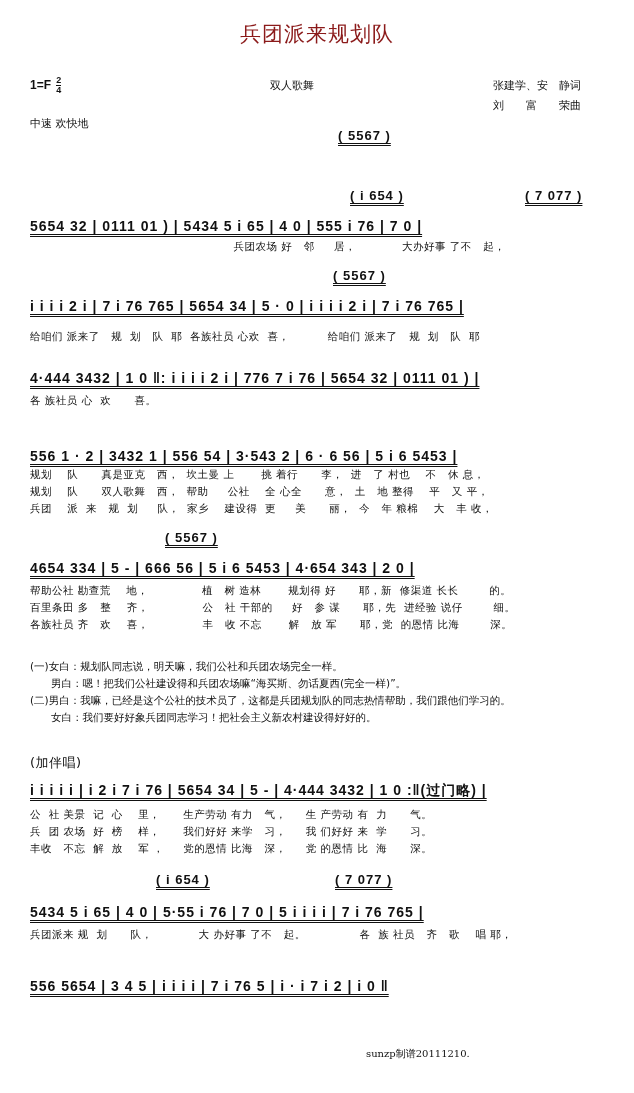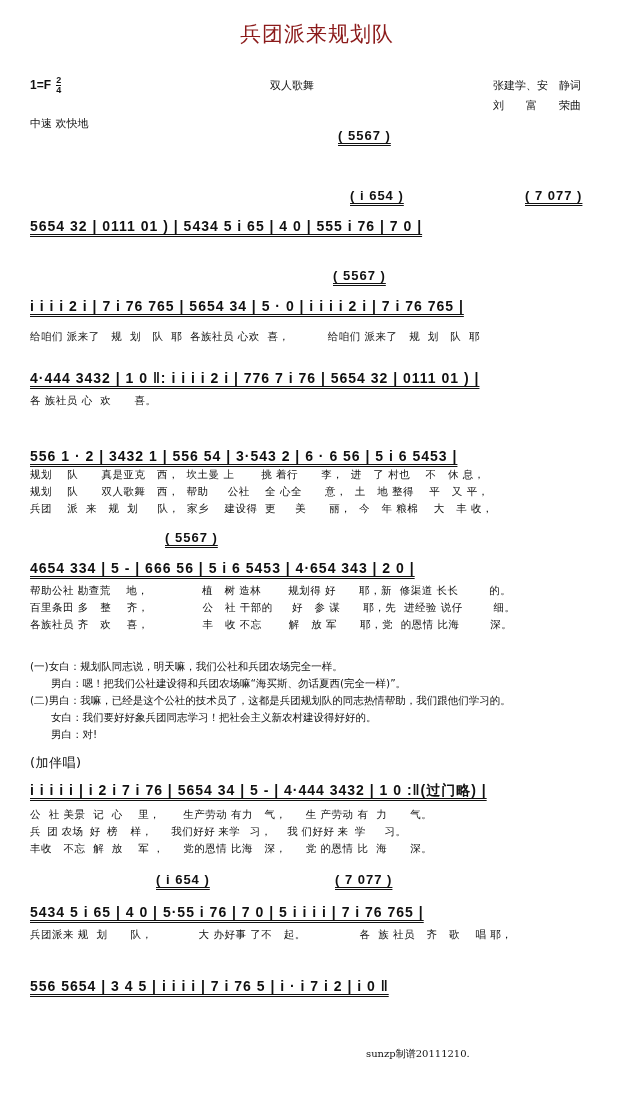--- a/index.html
+++ b/index.html
@@ -37,20 +37,21 @@
 <div class="abs meta" style="left:30px;top:116px;">中速  欢快地</div>
 
 <div class="row" style="top:128px;height:40px;">
   <div class="paren u2" style="left:308px;top:0;">( 5567 )</div>
 </div>
 
 <div class="row" style="top:188px;height:70px;">
   <div class="paren u2" style="left:320px;top:0;">( i  654 )</div>
   <div class="paren u2" style="left:495px;top:0;">( 7  077 )</div>
   <div class="notes u2" style="top:30px;">5654  32 | 0111  01 ) | 5434  5 i 65 | 4    0   | 555 i  76 | 7    0   |</div>
+  <div class="lyr" style="top:52px;">                                                     兵团农场 好   邻     居，            大办好事 了不   起，</div>
 </div>
 
 <div class="row" style="top:268px;height:70px;">
   <div class="paren u2" style="left:303px;top:0;">( 5567 )</div>
   <div class="notes u2" style="top:30px;">i i i  i 2 i | 7 i 76  765 | 5654  34 | 5 · 0 | i i i  i 2 i | 7 i 76  765 |</div>
   <div class="lyr" style="top:52px;margin-top:10px;">给咱们 派来了   规  划   队  耶  各族社员 心欢  喜，          给咱们 派来了   规  划   队  耶</div>
 </div>
 
 <div class="row" style="top:370px;height:45px;">
   <div class="notes u2" style="top:0;">4·444  3432 | 1  0 ‖: i i i  i 2 i | 776  7 i 76 | 5654  32 | 0111  01 ) |</div>
@@ -70,28 +71,27 @@
   <div class="lyr" style="top:54px;">帮助公社 勘查荒    地，              植   树 造林       规划得 好      耶，新  修渠道 长长        的。</div>
   <div class="lyr" style="top:71px;">百里条田 多   整    齐，              公   社 干部的     好   参 谋      耶，先  进经验 说仔        细。</div>
   <div class="lyr" style="top:88px;">各族社员 齐   欢    喜，              丰   收 不忘       解   放 军      耶，党  的恩情 比海        深。</div>
 </div>
 
 <div class="abs dialog" style="left:30px;top:658px;">
   <div><span>(一)女白：</span><span>规划队同志说，明天嘛，我们公社和兵团农场完全一样。</span></div>
   <div><span>　　男白：</span><span>嗯！把我们公社建设得和兵团农场嘛“海买斯、勿话夏西(完全一样)”。</span></div>
   <div><span>(二)男白：</span><span>我嘛，已经是这个公社的技术员了，这都是兵团规划队的同志热情帮助，我们跟他们学习的。</span></div>
   <div><span>　　女白：</span><span>我们要好好象兵团同志学习！把社会主义新农村建设得好好的。</span></div>
-  <div><span>　　男白：</span><span>对!</span></div>
 </div>
 
 <div class="row" style="top:754px;height:110px;">
   <div class="lyr" style="top:0;font-size:13px;">(加伴唱)</div>
   <div class="notes u2" style="top:28px;">i i i  i i | i 2 i 7  i 76 | 5654  34 | 5 -  | 4·444  3432 | 1  0 :‖(过门略) |</div>
   <div class="lyr" style="top:54px;">公  社 美景  记  心    里，      生产劳动 有力   气，     生 产劳动 有  力      气。</div>
-  <div class="lyr" style="top:71px;font-family:Liberation Serif, serif;">兵  团 农场  好  榜    样，      我们好好 来学   习，     我 们好好 来  学      习。</div>
+  <div class="lyr" style="top:71px;">兵  团 农场  好  榜    样，      我们好好 来学   习，     我 们好好 来  学      习。</div>
   <div class="lyr" style="top:88px;">丰收   不忘  解  放    军 ，     党的恩情 比海   深，     党 的恩情 比  海      深。</div>
 </div>
 
 <div class="row" style="top:872px;height:75px;">
   <div class="paren u2" style="left:126px;top:0;">( i  654 )</div>
   <div class="paren u2" style="left:305px;top:0;">( 7  077 )</div>
   <div class="notes u2" style="top:32px;">5434  5 i 65 | 4    0   | 5·55 i  76 | 7    0   | 5 i i  i i | 7 i 76  765 |</div>
   <div class="lyr" style="top:56px;">兵团派来 规  划      队，            大 办好事 了不   起。              各  族 社员   齐   歌    唱 耶，</div>
 </div>
 

